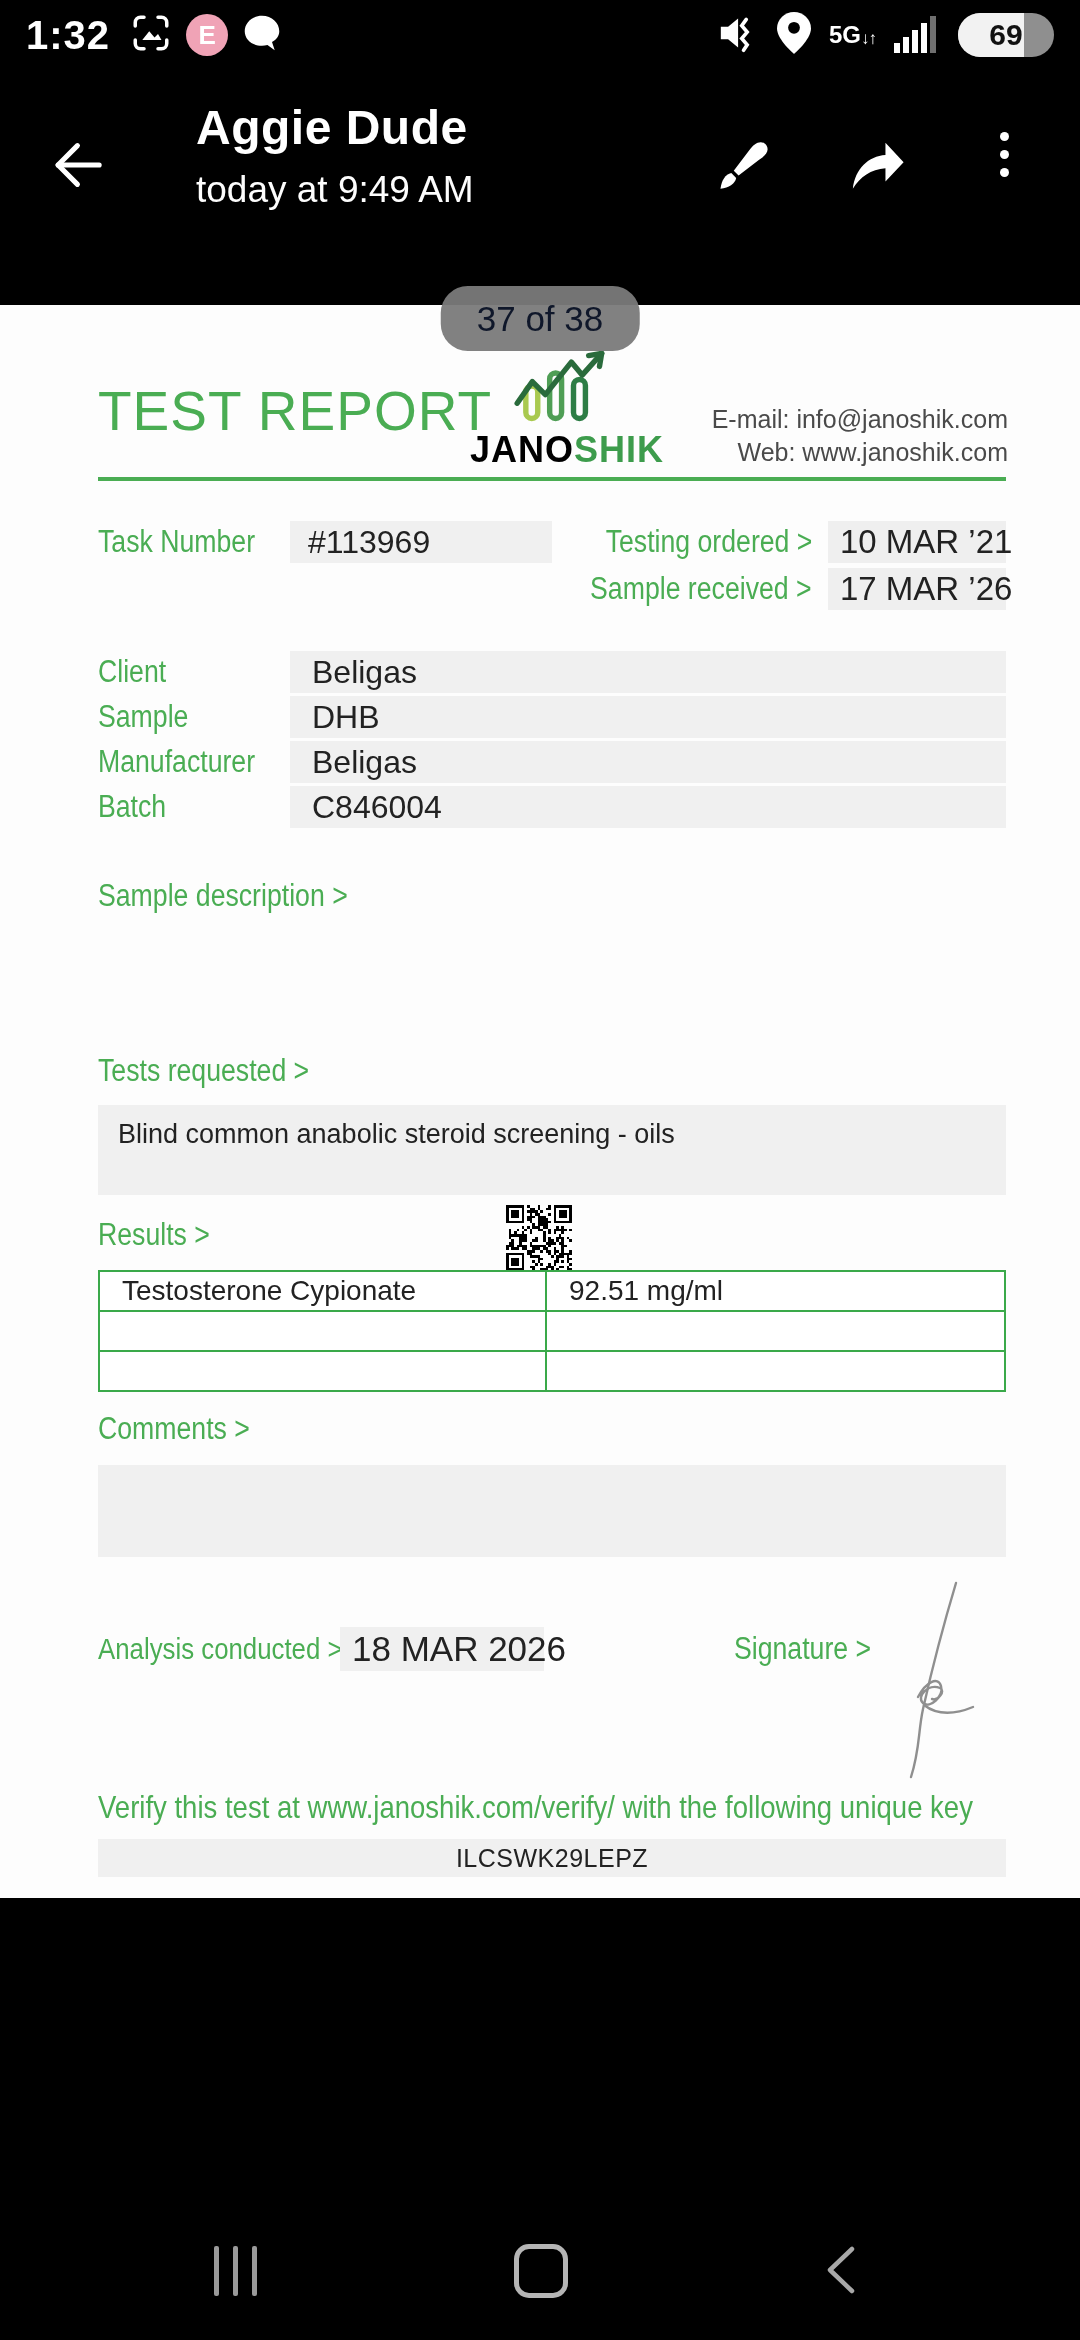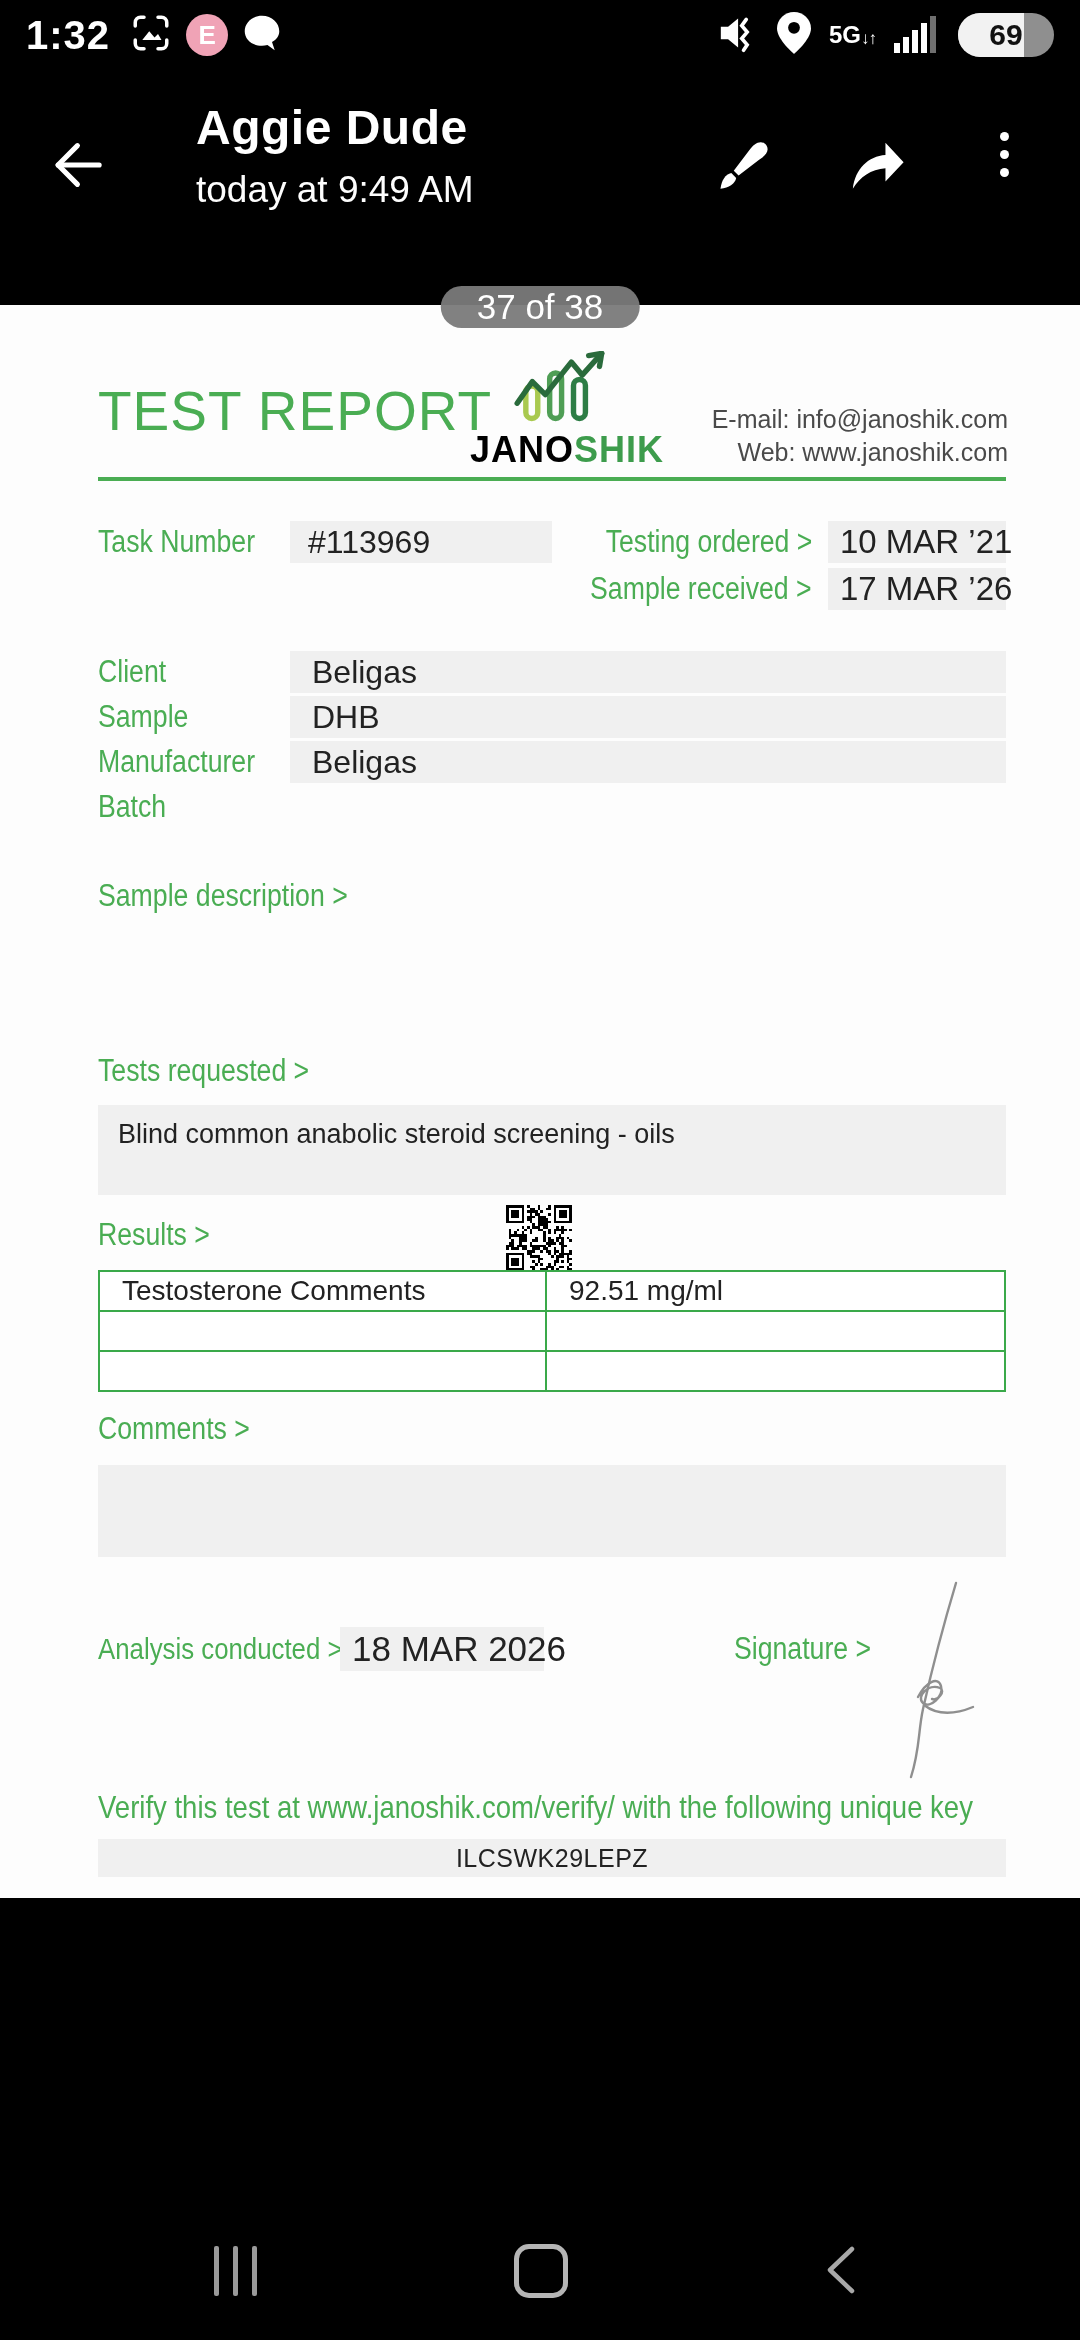--- a/index.html
+++ b/index.html
@@ -33,21 +33,21 @@
   .hdr-text{position:absolute;left:196px;top:30px;}
   .hdr-title{font-size:48px;font-weight:600;letter-spacing:.5px;}
   .hdr-sub{font-size:37px;font-weight:400;margin-top:14px;color:#fdfdfd;}
   .hicon{position:absolute;top:68px;}
   .hicon.brush{left:712px;}
   .hicon.share{left:848px;}
   .hicon.menu{left:1000px;top:62px;}
   .dots{display:flex;flex-direction:column;gap:9px;}
   .dots i{width:9px;height:9px;border-radius:50%;background:#fff;}
   
-  .pager-pill{position:absolute;top:286px;left:50%;transform:translateX(-50%);height:42px;padding:0 36px;border-radius:27px;background:rgba(122,122,122,.95);color:#ffffff;font-size:35px;font-weight:500;display:flex;align-items:center;z-index:5;white-space:nowrap;}
+  .pager-pill{position:absolute;top:286px;left:50%;transform:translateX(-50%);height:65px;padding:0 36px;border-radius:27px;background:rgba(122,122,122,.95);color:#0f172a;font-size:35px;font-weight:500;display:flex;align-items:center;z-index:5;white-space:nowrap;}
   
   .document{position:absolute;top:305px;left:0;width:1080px;height:1593px;background:#fdfdfd;color:var(--ink);}
   .abs{position:absolute;}
   .gl{color:var(--green);white-space:nowrap;transform:scaleX(.86);transform-origin:0 50%;}
   .gl-r{color:var(--green);white-space:nowrap;transform:scaleX(.86);transform-origin:100% 50%;}
   .doc-title{left:98px;top:78px;font-size:55px;letter-spacing:1px;line-height:56px;}
   .logo{left:452px;top:46px;width:230px;display:flex;flex-direction:column;align-items:center;}
   .logo-text{font-size:36px;font-weight:700;letter-spacing:1px;margin-top:2px;white-space:nowrap;}
   .logo-text .dk{color:#000000;} .logo-text .gr{color:#3d9c4c;}
   .contact{right:72px;top:98px;text-align:right;font-size:25px;color:#4a4a4a;line-height:33px;white-space:nowrap;}
@@ -206,20 +206,21 @@
   <div class="abs date-label2 row-label gl-r">Sample received &gt;</div>
   <div class="abs date-box2 date-box">17 MAR ’26</div>
 
   <div class="abs info-label gl" style="top:346px">Client</div>
   <div class="abs info-box" style="top:346px">Beligas</div>
   <div class="abs info-label gl" style="top:391px">Sample</div>
   <div class="abs info-box" style="top:391px">DHB</div>
   <div class="abs info-label gl" style="top:436px">Manufacturer</div>
   <div class="abs info-box" style="top:436px">Beligas</div>
   <div class="abs info-label gl" style="top:481px">Batch</div>
+  <div class="abs info-box" style="top:481px">C846004</div>
 
   <div class="abs sec-label gl" style="top:573px">Sample description &gt;</div>
 
   <div class="abs sec-label gl" style="top:748px">Tests requested &gt;</div>
   <div class="abs big-box tests-box">Blind common anabolic steroid screening - oils</div>
 
   <div class="abs sec-label gl" style="top:912px">Results &gt;</div>
   <svg class="abs qr" viewBox="0 0 25 25" shape-rendering="crispEdges">
       <rect x="0" y="0" width="25" height="25" fill="#fff"></rect>
       <rect x="8" y="0" width="1" height="1" fill="#000"></rect>
@@ -429,21 +430,21 @@
       <rect x="18" y="0" width="7" height="7" fill="#000"></rect>
     <rect x="19" y="1" width="5" height="5" fill="#fff"></rect>
     <rect x="20" y="2" width="3" height="3" fill="#000"></rect>
       <rect x="0" y="18" width="7" height="7" fill="#000"></rect>
     <rect x="1" y="19" width="5" height="5" fill="#fff"></rect>
     <rect x="2" y="20" width="3" height="3" fill="#000"></rect>
     </svg>
 
   <div class="abs rtable">
     <div class="rrow">
-      <div class="rcell-name">Testosterone Comments</div>
+      <div class="rcell-name">Testosterone Cypionate</div>
       <div class="rcell-val">92.51 mg/ml</div>
     </div>
     <div class="rrow">
       <div class="rcell-name"></div>
       <div class="rcell-val"></div>
     </div>
     <div class="rrow">
       <div class="rcell-name"></div>
       <div class="rcell-val"></div>
     </div>

